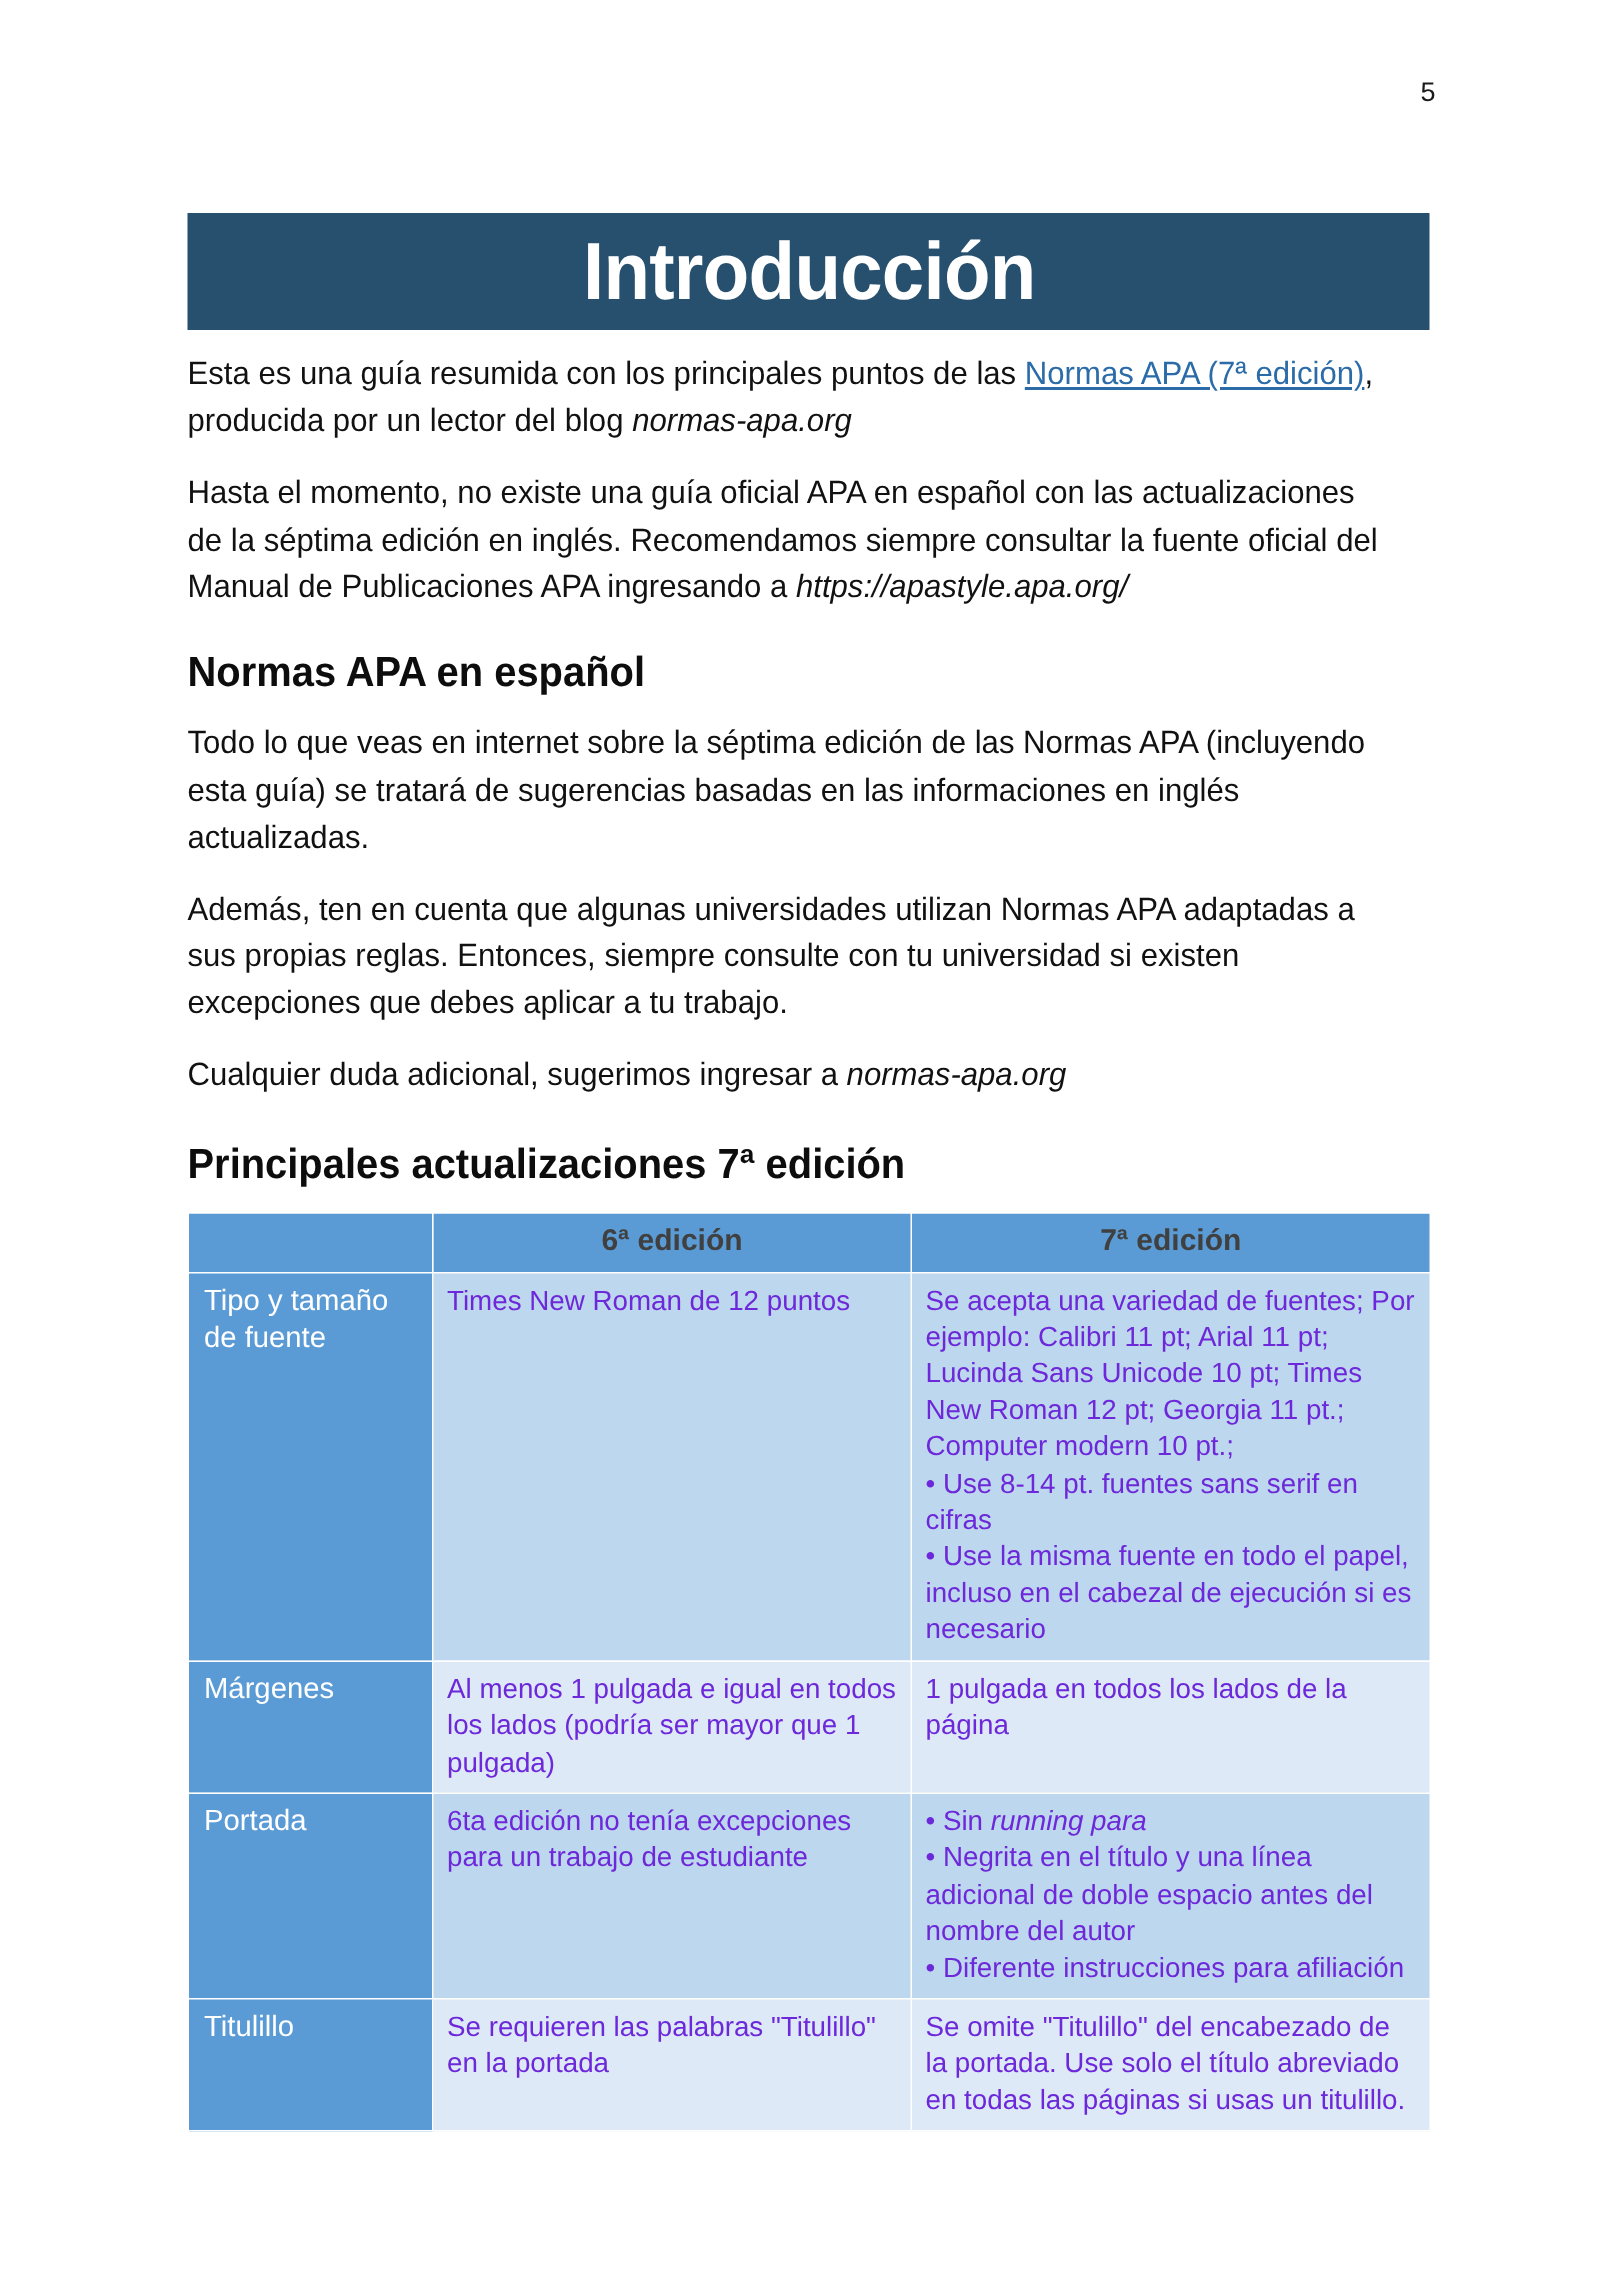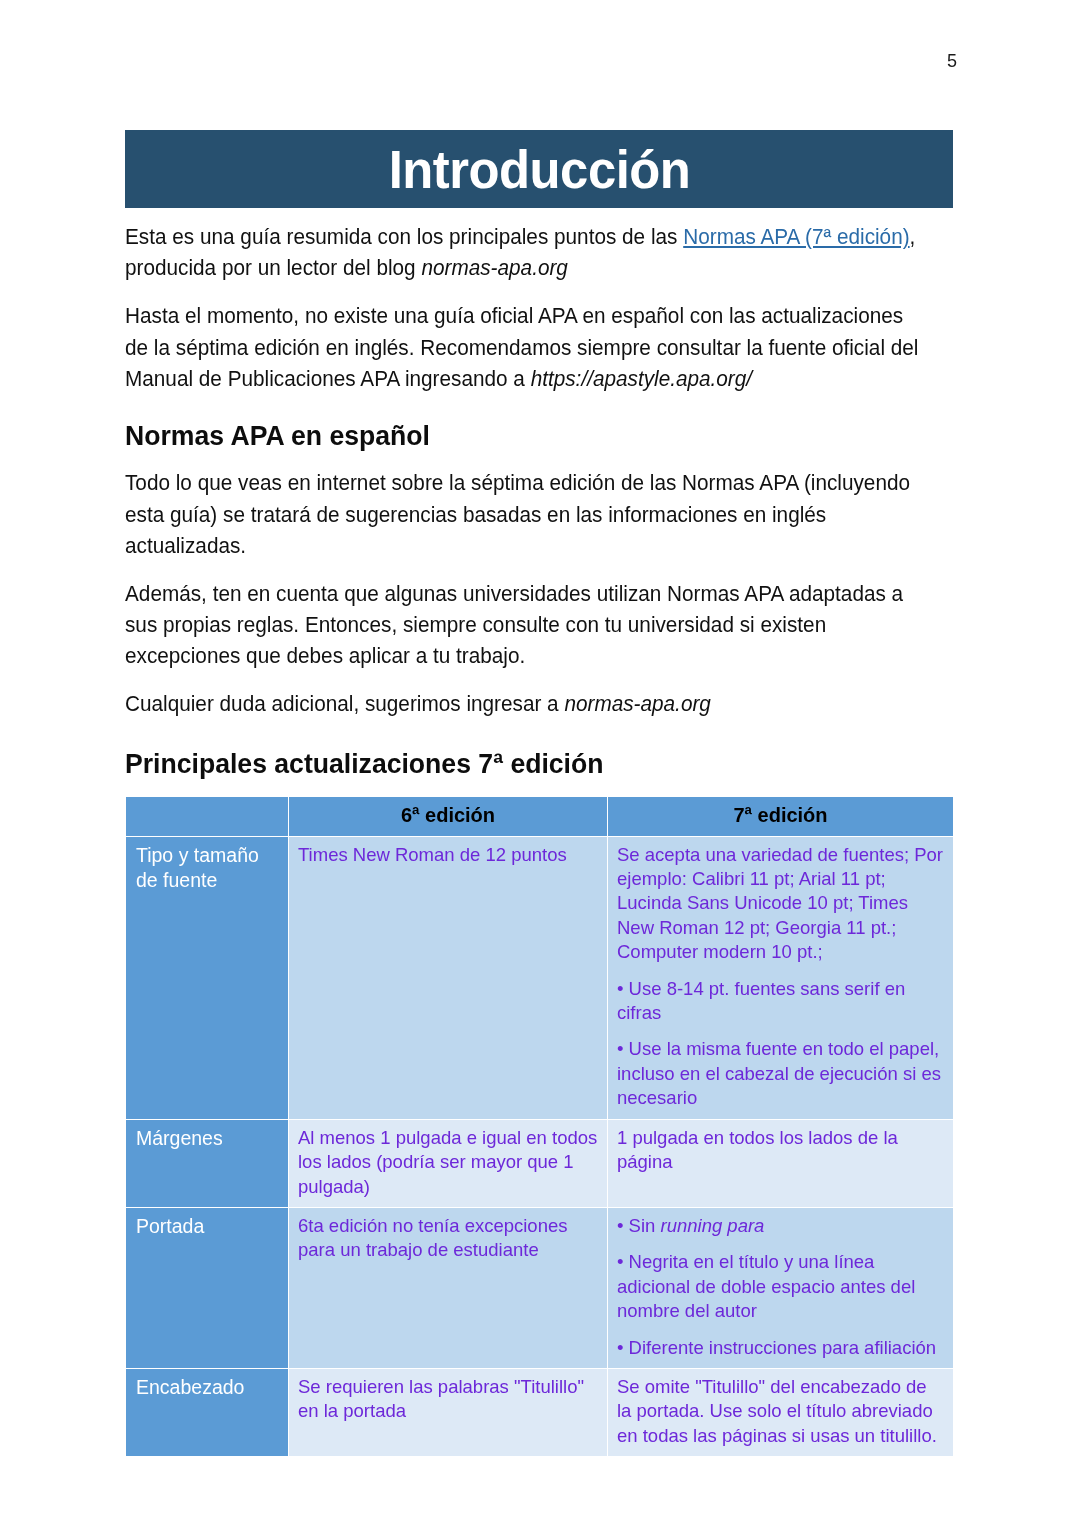--- a/index.html
+++ b/index.html
@@ -32,21 +32,21 @@
     font-size: 18px;
     color: #1a1a1a;
     letter-spacing: 0;
     line-height: 1;
   }
 
   
   .content {
     position: absolute;
     left: 125px;
-    top: 130px;
+    top: 142px;
     width: 828px;
   }
 
   
   .title-banner {
     background: #27506f;
     width: 828px;
     height: 78px;
     display: flex;
     align-items: center;
@@ -109,21 +109,21 @@
 
   .apa-table th, .apa-table td {
     vertical-align: top;
     padding: 6px 9px 8px 9px;
     line-height: 1.32;
     border: 1px solid #ffffff;
   }
 
   .apa-table thead th {
     background: #5b9bd5;
-    color: #000000;
+    color: #404040;
     font-weight: bold;
     text-align: center;
     font-size: 20px;
     padding: 5px 8px 7px 8px;
     font-stretch: condensed;
   }
   .apa-table thead th.corner { background: #5b9bd5; }
 
   .apa-table td.rowhead {
     background: #5b9bd5;
@@ -135,21 +135,21 @@
   }
 
   .apa-table td.cell {
     color: #6d28d9;
     font-stretch: condensed;
   }
   .apa-table tr.shade-dark td.cell { background: #bdd7ee; }
   .apa-table tr.shade-light td.cell { background: #dde9f6; }
 
   .cell-line { display: block; }
-  .cell-line + .cell-line { margin-top: 12px; }
+  .cell-line + .cell-line { margin-top: 0; }
 </style>
 </head>
 <body>
 
 <div class="page">
 
   <div class="page-number">5</div>
 
   <div class="content">
 
@@ -214,21 +214,21 @@
             <span class="cell-line">6ta edición no tenía excepciones para un trabajo de estudiante</span>
           </td>
           <td class="cell">
             <span class="cell-line">• Sin <span class="ital">running para</span></span>
             <span class="cell-line">• Negrita en el título y una línea adicional de doble espacio antes del nombre del autor</span>
             <span class="cell-line">• Diferente instrucciones para afiliación</span>
           </td>
         </tr>
 
         <tr class="shade-light">
-          <td class="rowhead">Encabezado</td>
+          <td class="rowhead">Titulillo</td>
           <td class="cell">
             <span class="cell-line">Se requieren las palabras "Titulillo" en la portada</span>
           </td>
           <td class="cell">
             <span class="cell-line">Se omite "Titulillo" del encabezado de la portada. Use solo el título abreviado en todas las páginas si usas un titulillo.</span>
           </td>
         </tr>
 
 
       </tbody>

